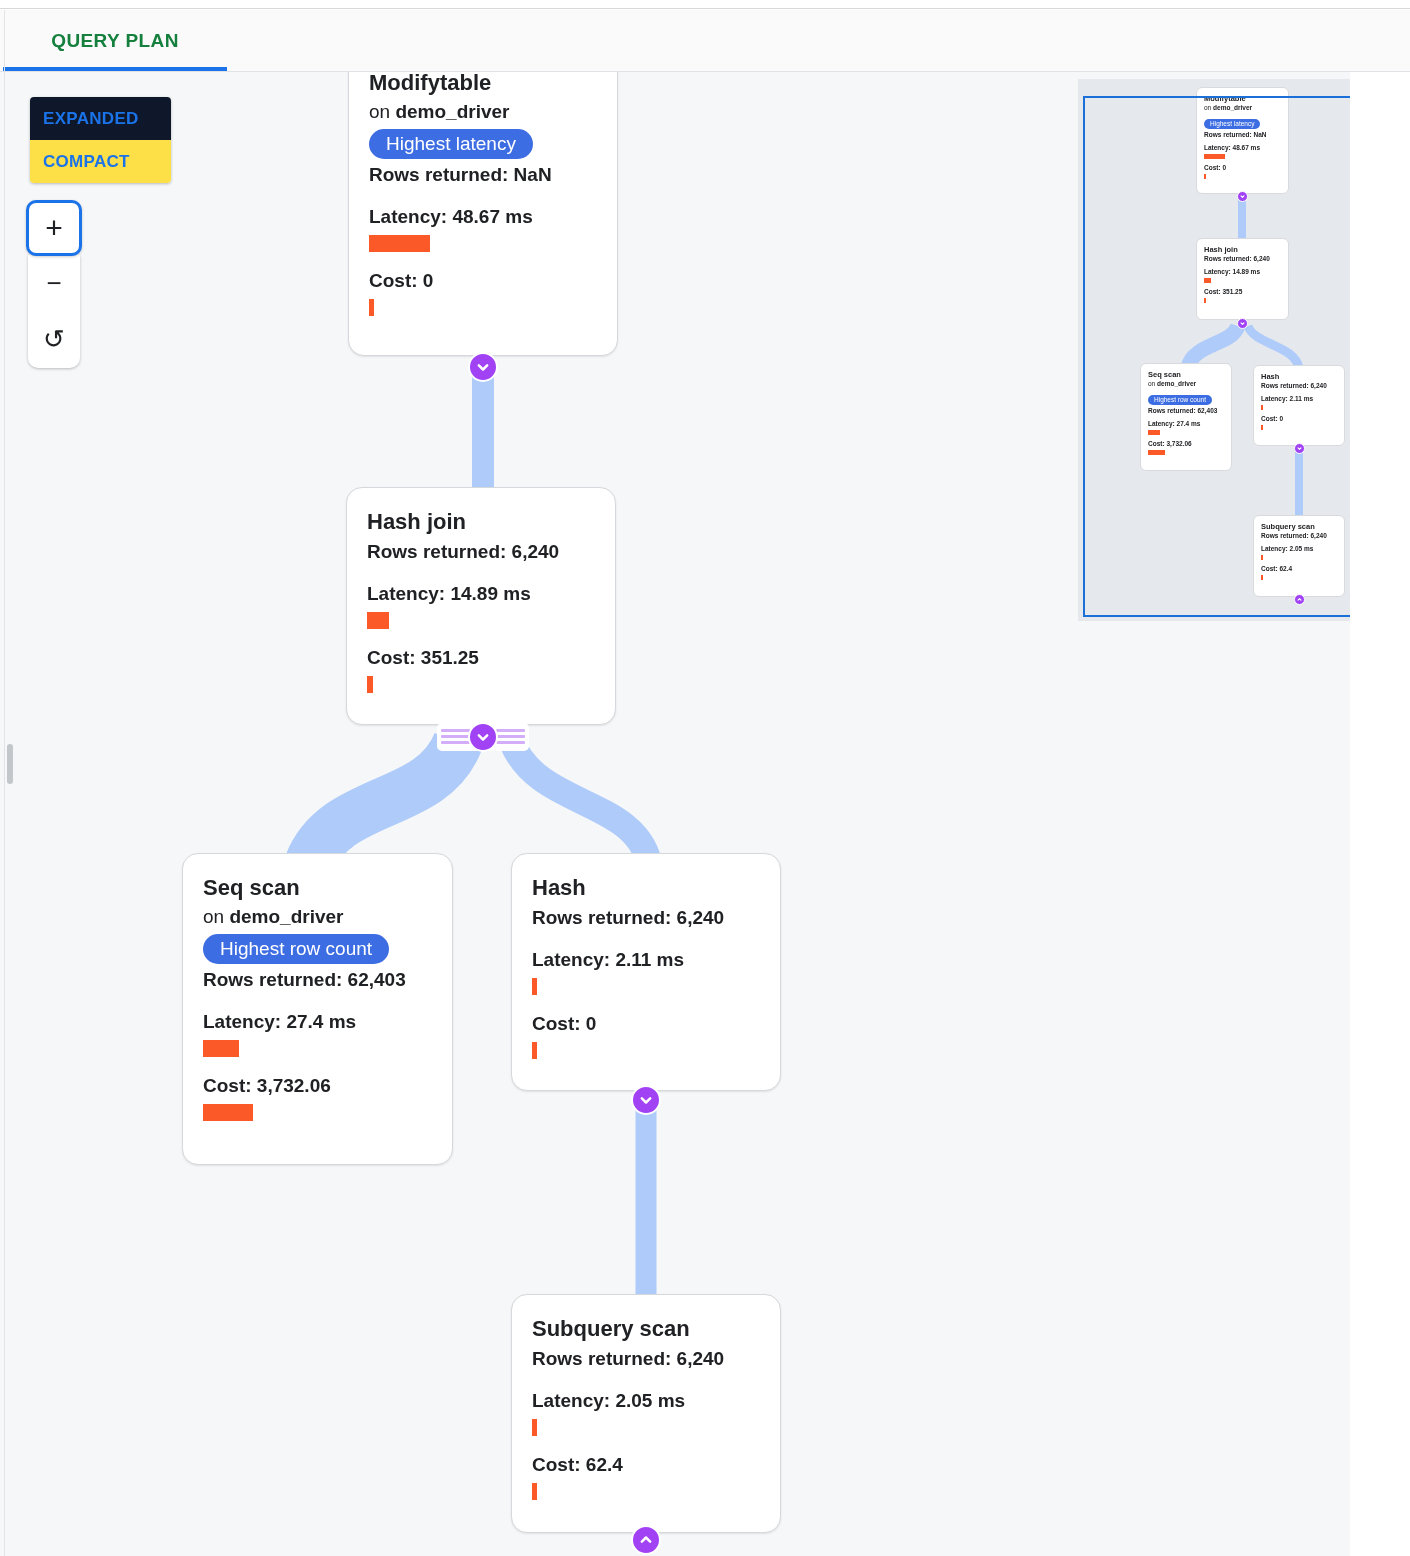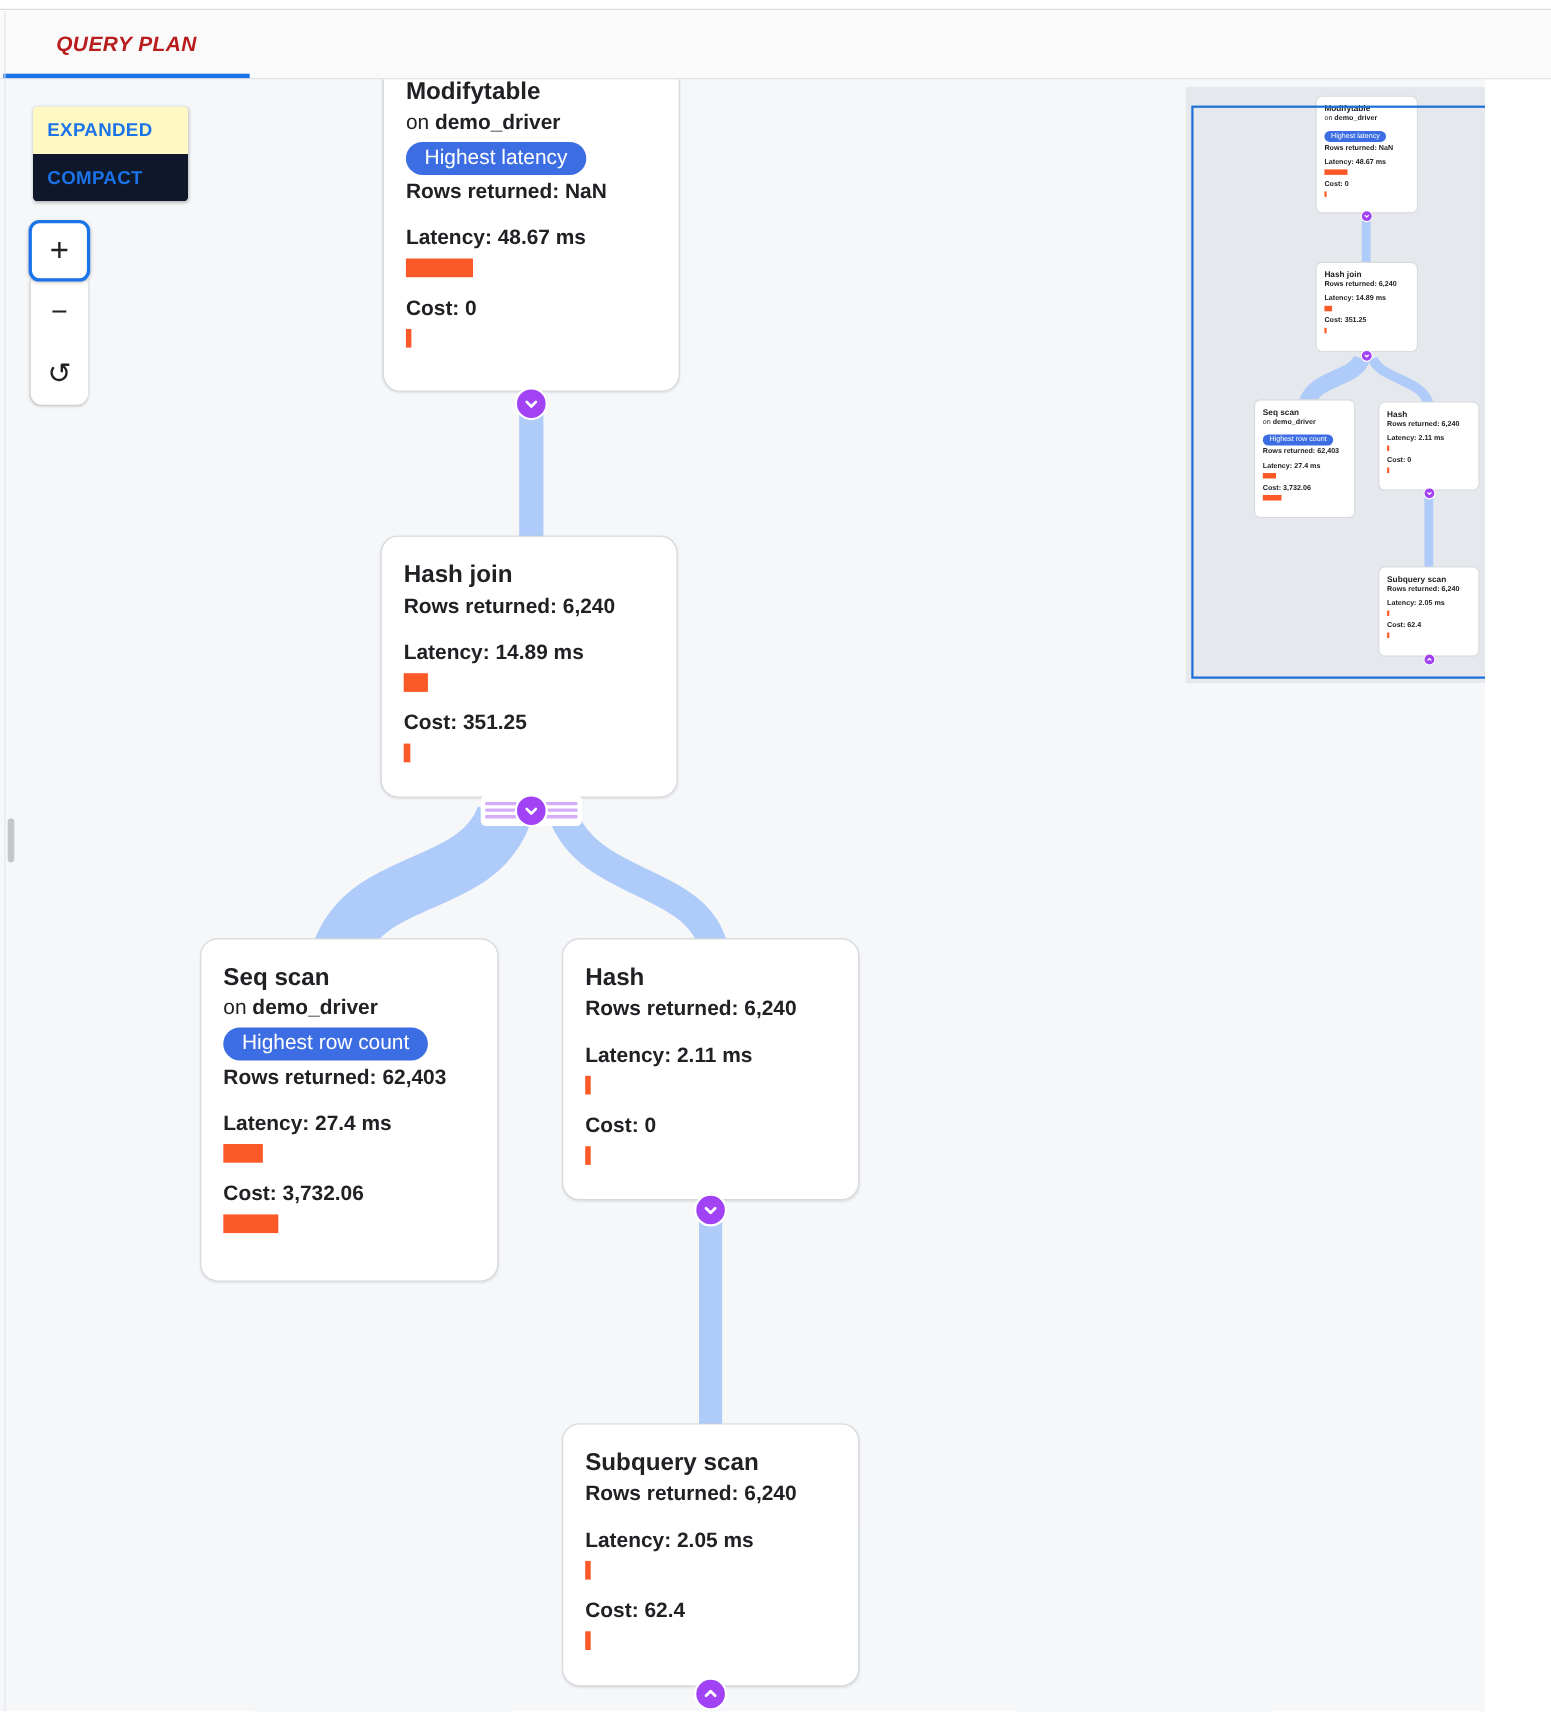--- a/index.html
+++ b/index.html
@@ -3,21 +3,21 @@
 <meta charset="utf-8">
 <style>
   * { margin:0; padding:0; box-sizing:border-box; }
   html,body { width:1410px; height:1556px; font-family:"Liberation Sans", sans-serif; background:#ffffff; }
   #page { position:relative; width:1410px; height:1556px; overflow:hidden; background:#fff; }
 
   
   .top-strip { position:absolute; left:0; top:0; width:1410px; height:9px; background:#ffffff; border-bottom:1px solid #d8d8d8; z-index:40; }
   .tab-bar { position:absolute; left:0; top:10px; width:1410px; height:62px; background:#fafafa; border-bottom:1px solid #e0e2e5; z-index:40; }
   .tab { position:absolute; top:0; height:62px; display:flex; align-items:center; justify-content:center; font-size:19px; font-weight:700; letter-spacing:.4px; cursor:pointer; }
-  .tab.active { color:#b91c1c;font-style:italic; }
+  .tab.active { color:#15803d; }
   .tab.inactive { color:#5f6368; }
   .tab-underline { position:absolute; left:3px; top:57px; width:224px; height:4px; background:#1a73e8; }
   .left-border { position:absolute; left:4px; top:10px; width:1px; height:1546px; background:#e2e4e7; z-index:41; }
 
   
   #canvas { position:absolute; left:0; top:72px; width:1350px; height:1484px; background:#f6f7f9; overflow:hidden; }
   #links { position:absolute; left:0; top:0; width:1410px; height:1484px; z-index:1; }
 
   
   .node-card { position:absolute; background:#ffffff; border:1px solid #d5d8dc; border-radius:16px;
@@ -37,22 +37,22 @@
   .conn svg { display:block; }
   .conn.up svg { transform:rotate(180deg); }
   .conn-strip { position:absolute; background:#ffffff; border-radius:5px; z-index:3; }
   .conn-strip .lines { position:absolute; top:6px; width:29px; display:flex; flex-direction:column; gap:3px; }
   .conn-strip .lines i { display:block; height:3px; background:#d4adf8; border-radius:1px; }
 
   
   .viewmode { position:absolute; left:30px; top:25px; width:141px; background:#fff; border-radius:4px;
               box-shadow:0 1px 3px rgba(0,0,0,.25); overflow:hidden; z-index:10; }
   .viewmode .opt { height:43px; display:flex; align-items:center; padding-left:13px; font-size:17px; font-weight:700;
-                   letter-spacing:.3px; color:#1a73e8; cursor:pointer; background:#0f172a; }
-  .viewmode .opt.selected { background:#fef9c3; }
+                   letter-spacing:.3px; color:#1a73e8; cursor:pointer; background:#fde047; }
+  .viewmode .opt.selected { background:#0f172a; }
   .zoom-plus { position:absolute; left:26px; top:128px; width:56px; height:56px; background:#fff; border:3px solid #1a73e8;
                border-radius:10px; display:flex; align-items:center; justify-content:center; font-size:30px; font-weight:400;
                color:#202124; z-index:11; cursor:pointer; box-shadow:0 1px 3px rgba(0,0,0,.2); }
   .zoom-group { position:absolute; left:28px; top:183px; width:52px; height:113px; background:#fff; border-radius:0 0 10px 10px;
                 box-shadow:0 1px 3px rgba(0,0,0,.25); z-index:10; display:flex; flex-direction:column; }
   .zoom-group .zbtn { flex:1; display:flex; align-items:center; justify-content:center; font-size:26px; color:#202124; cursor:pointer; }
 
   
   .scroll-thumb { position:absolute; left:7px; top:672px; width:6px; height:40px; background:#c3c6ca; border-radius:3px; z-index:12; cursor:pointer; }
 

